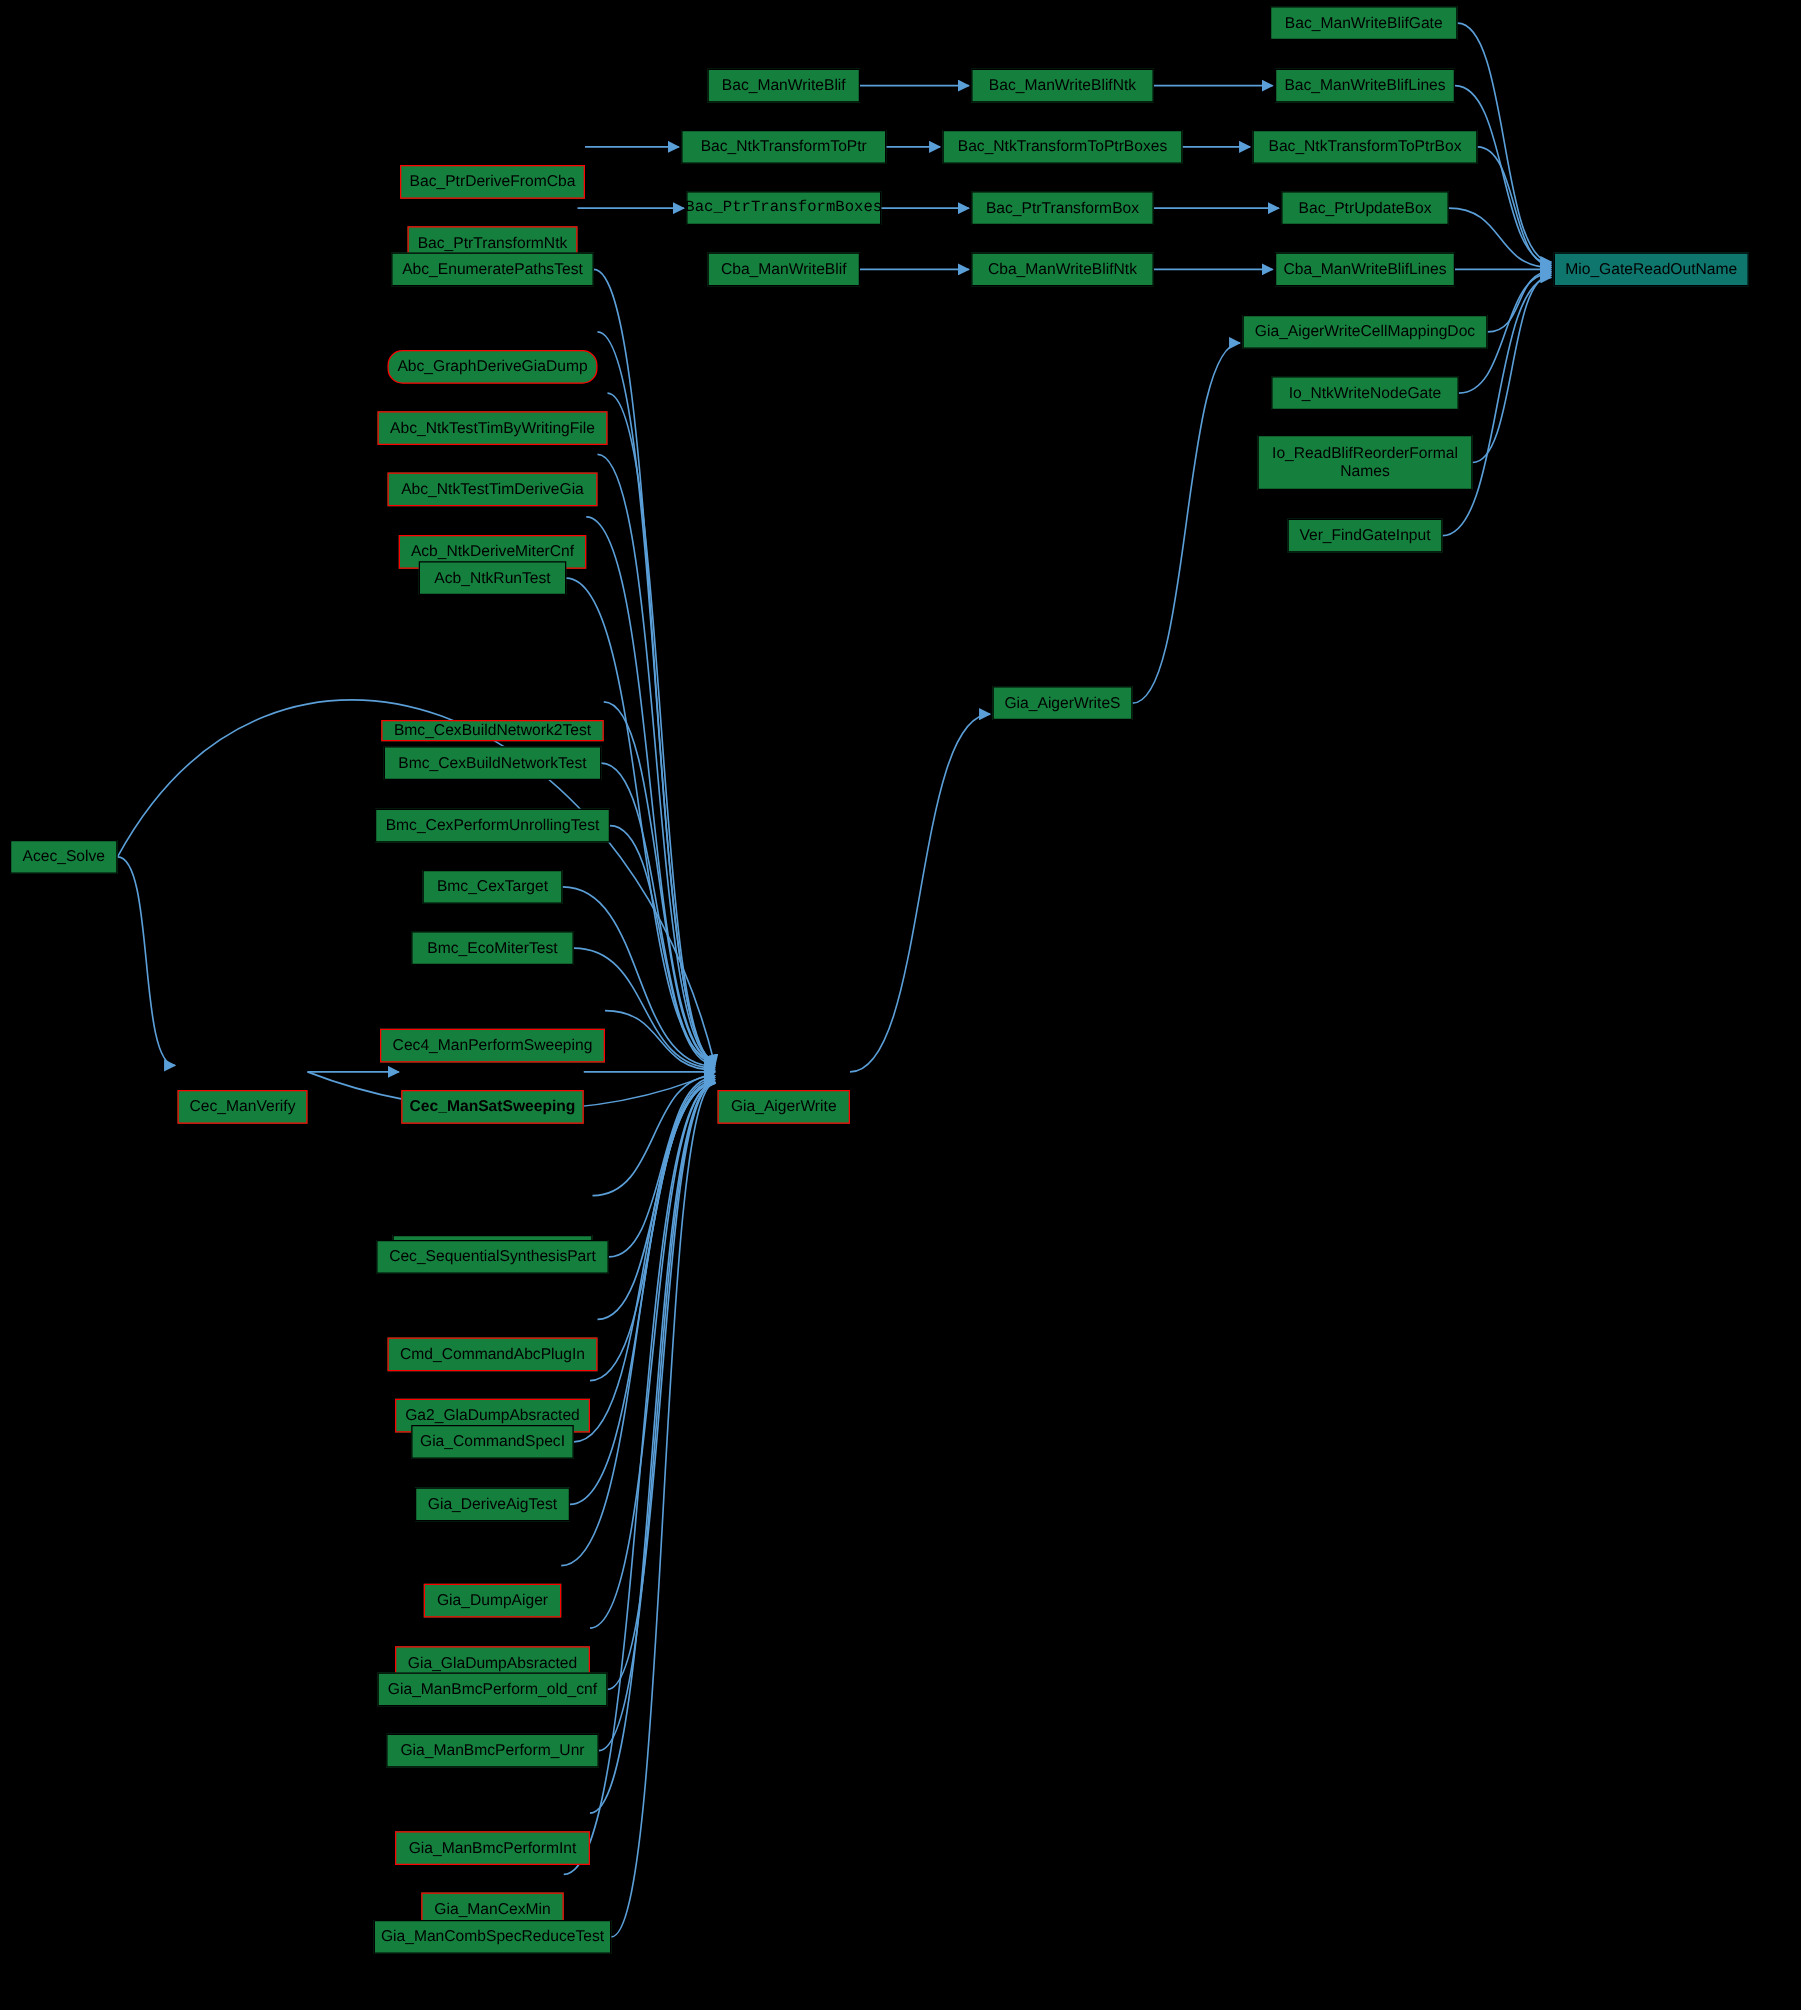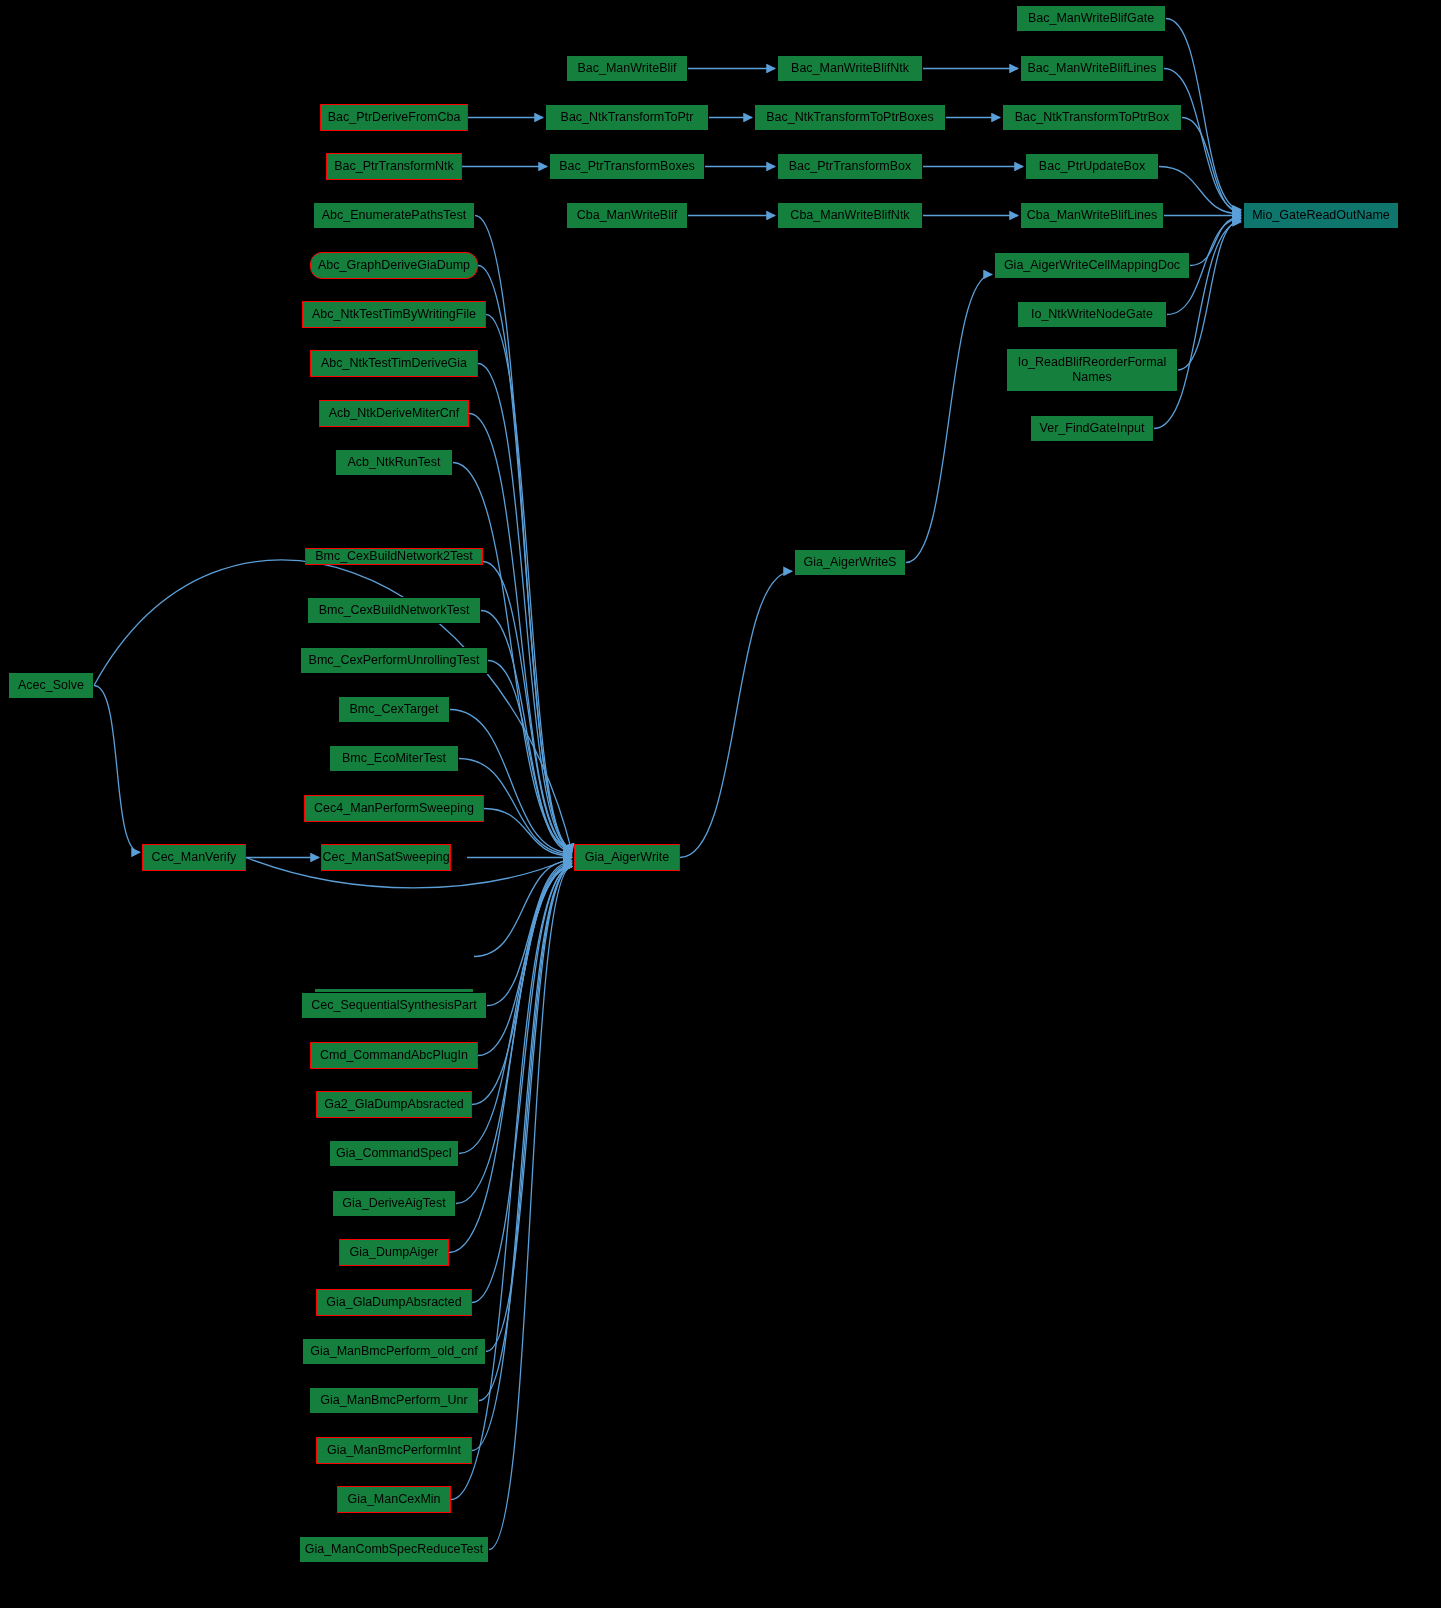--- a/index.html
+++ b/index.html
@@ -1,21 +1,21 @@
 <!DOCTYPE html>
 <html><head>
 <meta charset="utf-8">
 <style>
   html,body{margin:0;padding:0;background:#000;}
   #canvas{position:relative;width:1441px;height:1608px;font-family:"Liberation Sans",sans-serif;overflow:hidden;}
   #edges{position:absolute;left:0;top:0;}
   .node{position:absolute;display:flex;align-items:center;justify-content:center;text-align:center;
         background:#15803d;border:1px solid #000;font-size:12.5px;color:#000;box-sizing:border-box;
         line-height:1.2;cursor:pointer;padding:1px 2px;}
-  .node.red{border-color:#ff0000;}
+  .node.red{border-color:#ff0000;margin-top:28px;}
   .node.gray{background:#0f766e;}
 </style>
 </head>
 <body>
 
 <div id="canvas">
   <svg id="edges" width="1441" height="1608" viewBox="0 0 1441 1608" xmlns="http://www.w3.org/2000/svg">
     <defs>
       <marker id="arrow" viewBox="0 0 10 10" refX="9" refY="5" markerWidth="7.5" markerHeight="7.5" orient="auto">
         <path d="M0,0 L10,5 L0,10 z" fill="#5b9fd8"></path>
@@ -85,37 +85,37 @@
       <div class="node" style="left: 994px; top: 252px; width: 196px; height: 27px;">Gia_AigerWriteCellMappingDoc</div>
       <div class="node" style="left: 1017px; top: 301px; width: 150px; height: 27px;">Io_NtkWriteNodeGate</div>
       <div class="node" style="left: 1006px; top: 348px; width: 172px; height: 44px;">Io_ReadBlifReorderFormal Names</div>
       <div class="node" style="left: 1030px; top: 415px; width: 124px; height: 27px;">Ver_FindGateInput</div>
       <div class="node" style="left: 777px; top: 55px; width: 146px; height: 27px;">Bac_ManWriteBlifNtk</div>
       <div class="node" style="left: 754px; top: 104px; width: 192px; height: 27px;">Bac_NtkTransformToPtrBoxes</div>
       <div class="node" style="left: 777px; top: 153px; width: 146px; height: 27px;">Bac_PtrTransformBox</div>
       <div class="node" style="left: 777px; top: 202px; width: 146px; height: 27px;">Cba_ManWriteBlifNtk</div>
       <div class="node" style="left: 566px; top: 55px; width: 122px; height: 27px;">Bac_ManWriteBlif</div>
       <div class="node" style="left: 545px; top: 104px; width: 164px; height: 27px;">Bac_NtkTransformToPtr</div>
-      <div class="node" style="left: 549px; top: 153px; width: 156px; height: 27px;">Bac_PtrTransformBoxes</div>
+      <div class="node" style="left: 549px; top: 153px; width: 156px; height: 27px; font-family: Liberation Mono, monospace;">Bac_PtrTransformBoxes</div>
       <div class="node" style="left: 566px; top: 202px; width: 122px; height: 27px;">Cba_ManWriteBlif</div>
       <div class="node red" style="left: 320px; top: 104px; width: 148px; height: 27px;">Bac_PtrDeriveFromCba</div>
       <div class="node red" style="left: 326px; top: 153px; width: 136px; height: 27px;">Bac_PtrTransformNtk</div>
       <div class="node" style="left: 313px; top: 202px; width: 162px; height: 27px;">Abc_EnumeratePathsTest</div>
       <div class="node red" style="left: 310px; top: 252px; width: 168px; height: 27px; border-radius: 12px;">Abc_GraphDeriveGiaDump</div>
       <div class="node red" style="left: 302px; top: 301px; width: 184px; height: 27px;">Abc_NtkTestTimByWritingFile</div>
       <div class="node red" style="left: 310px; top: 350px; width: 168px; height: 27px;">Abc_NtkTestTimDeriveGia</div>
       <div class="node red" style="left: 319px; top: 400px; width: 150px; height: 27px;">Acb_NtkDeriveMiterCnf</div>
       <div class="node" style="left: 335px; top: 449px; width: 118px; height: 27px;">Acb_NtkRunTest</div>
       <div class="node red" style="left: 305px; top: 548px; width: 178px; height: 17px;">Bmc_CexBuildNetwork2Test</div>
       <div class="node" style="left: 307px; top: 597px; width: 174px; height: 27px;">Bmc_CexBuildNetworkTest</div>
       <div class="node" style="left: 300px; top: 647px; width: 188px; height: 27px;">Bmc_CexPerformUnrollingTest</div>
       <div class="node" style="left: 338px; top: 696px; width: 112px; height: 27px;">Bmc_CexTarget</div>
       <div class="node" style="left: 329px; top: 745px; width: 130px; height: 27px;">Bmc_EcoMiterTest</div>
       <div class="node red" style="left: 304px; top: 795px; width: 180px; height: 27px; text-align: center;">Cec4_ManPerformSweeping</div>
-      <div class="node red" style="left: 321px; top: 844px; width: 130px; height: 27px;">Cec_ManSatSweeping</div>
+      <div class="node red" style="left: 321px; top: 844px; width: 146px; height: 27px; font-weight: bold;">Cec_ManSatSweeping</div>
       <div class="node" style="left: 314px; top: 988px; width: 160px; height: 27px;">Cec_ManSeqSemiformal</div>
       <div class="node" style="left: 301px; top: 992px; width: 186px; height: 27px;">Cec_SequentialSynthesisPart</div>
       <div class="node red" style="left: 310px; top: 1042px; width: 168px; height: 27px;">Cmd_CommandAbcPlugIn</div>
       <div class="node red" style="left: 316px; top: 1091px; width: 156px; height: 27px;">Ga2_GlaDumpAbsracted</div>
       <div class="node" style="left: 329px; top: 1140px; width: 130px; height: 27px;">Gia_CommandSpecI</div>
       <div class="node" style="left: 332px; top: 1190px; width: 124px; height: 27px;">Gia_DeriveAigTest</div>
       <div class="node red" style="left: 339px; top: 1239px; width: 110px; height: 27px;">Gia_DumpAiger</div>
       <div class="node red" style="left: 316px; top: 1289px; width: 156px; height: 27px;">Gia_GlaDumpAbsracted</div>
       <div class="node" style="left: 302px; top: 1338px; width: 184px; height: 27px;">Gia_ManBmcPerform_old_cnf</div>
       <div class="node" style="left: 309px; top: 1387px; width: 170px; height: 27px;">Gia_ManBmcPerform_Unr</div>

